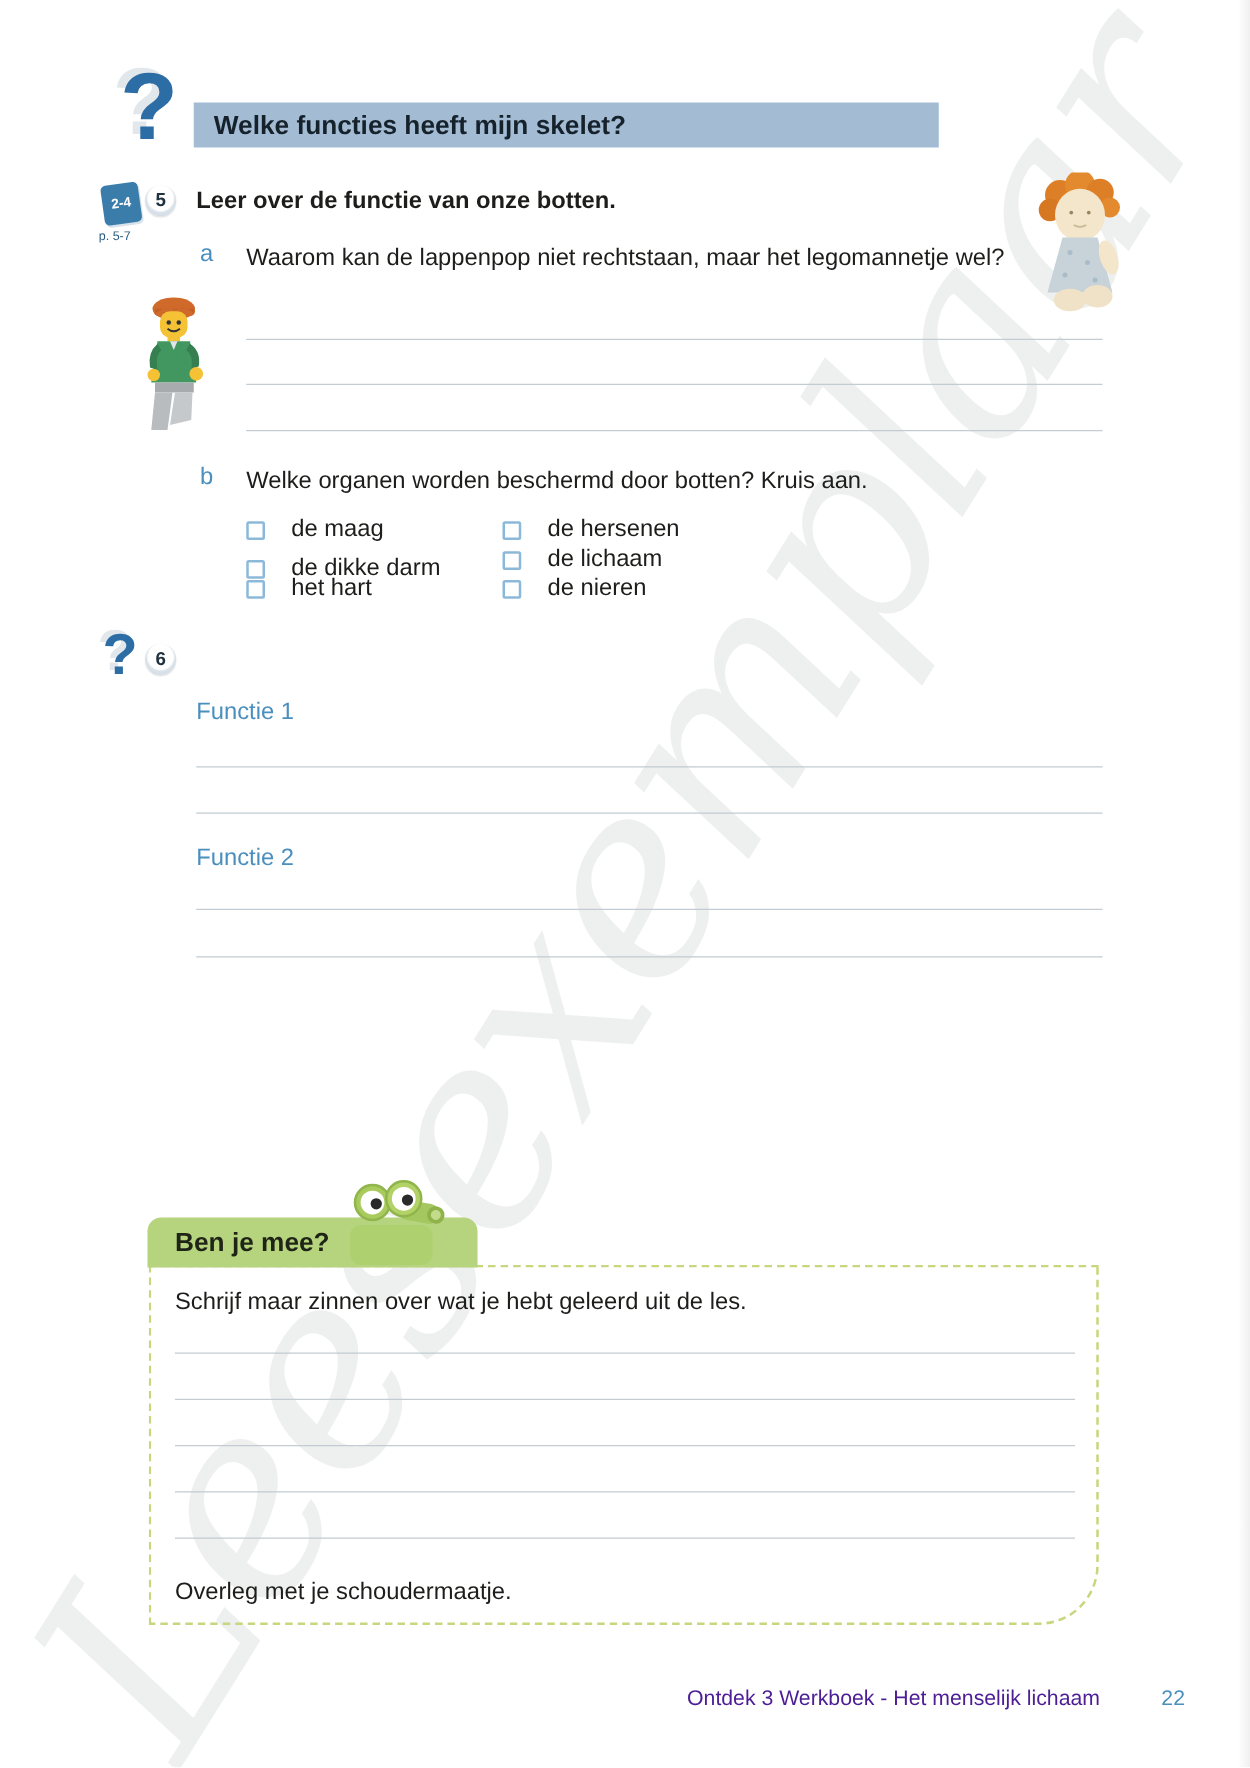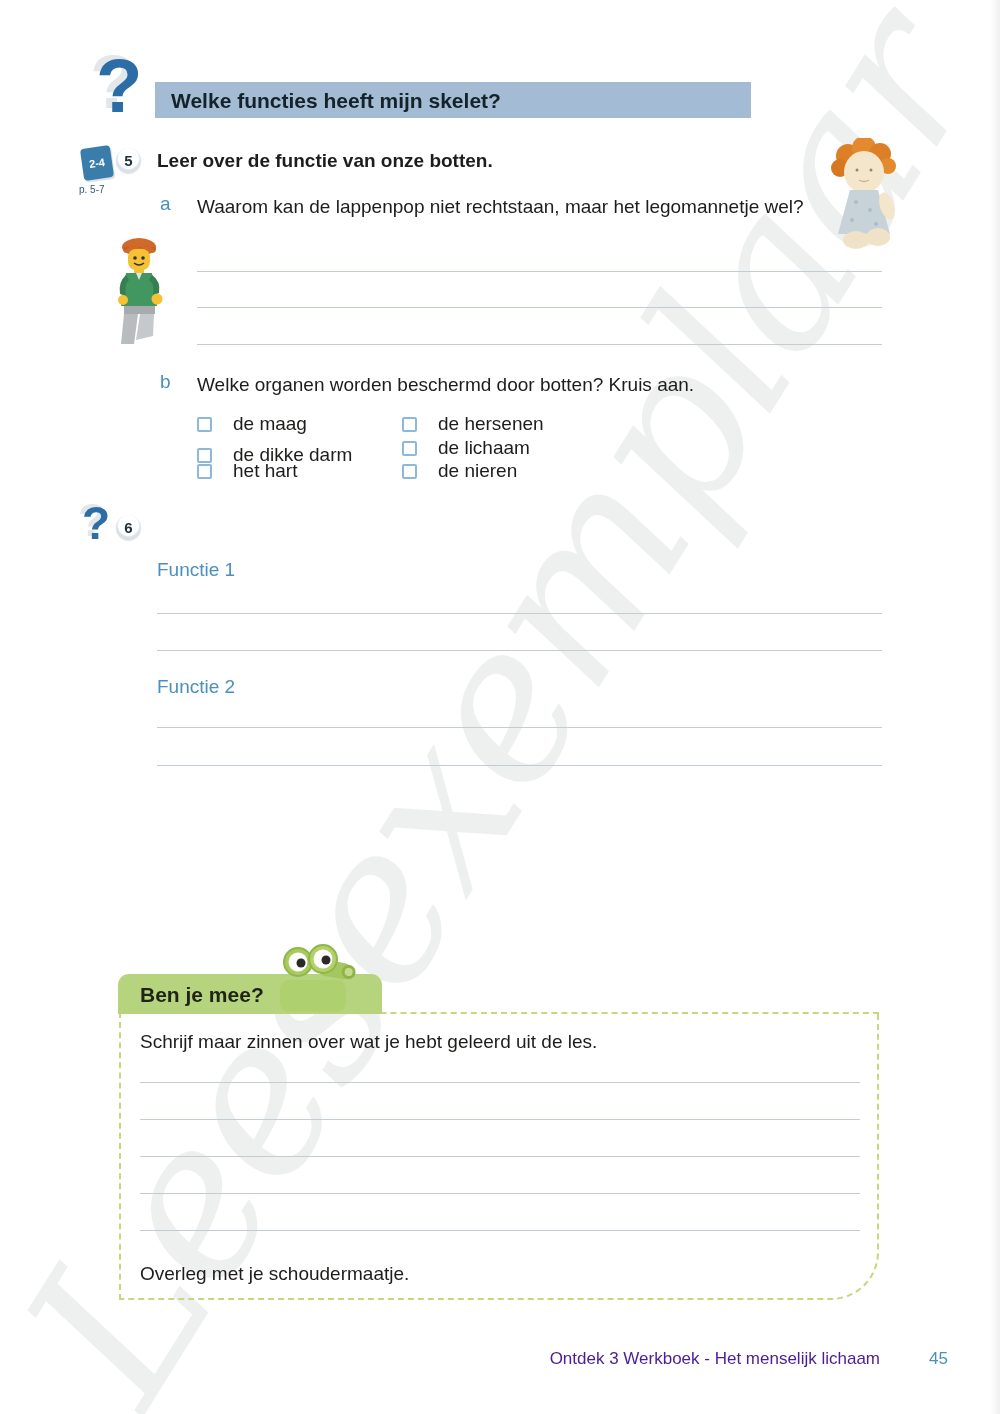--- a/index.html
+++ b/index.html
@@ -229,16 +229,16 @@
   <div class="bjm-box"></div>
   <div class="abs body-text" style="left:140px; top:1028px;">Schrijf maar zinnen over wat je hebt geleerd uit de les.</div>
   <div class="wline" style="left:140px; top:1082px; width:720px; z-index:3;"></div>
   <div class="wline" style="left:140px; top:1119px; width:720px; z-index:3;"></div>
   <div class="wline" style="left:140px; top:1156px; width:720px; z-index:3;"></div>
   <div class="wline" style="left:140px; top:1193px; width:720px; z-index:3;"></div>
   <div class="wline" style="left:140px; top:1230px; width:720px; z-index:3;"></div>
   <div class="abs body-text" style="left:140px; top:1260px;">Overleg met je schoudermaatje.</div>
 
   <div class="footer-title">Ontdek 3 Werkboek - Het menselijk lichaam</div>
-  <div class="footer-page">45</div>
+  <div class="footer-page">22</div>
 
   <div class="page-edge"></div>
 </div>
 
 </body></html>

